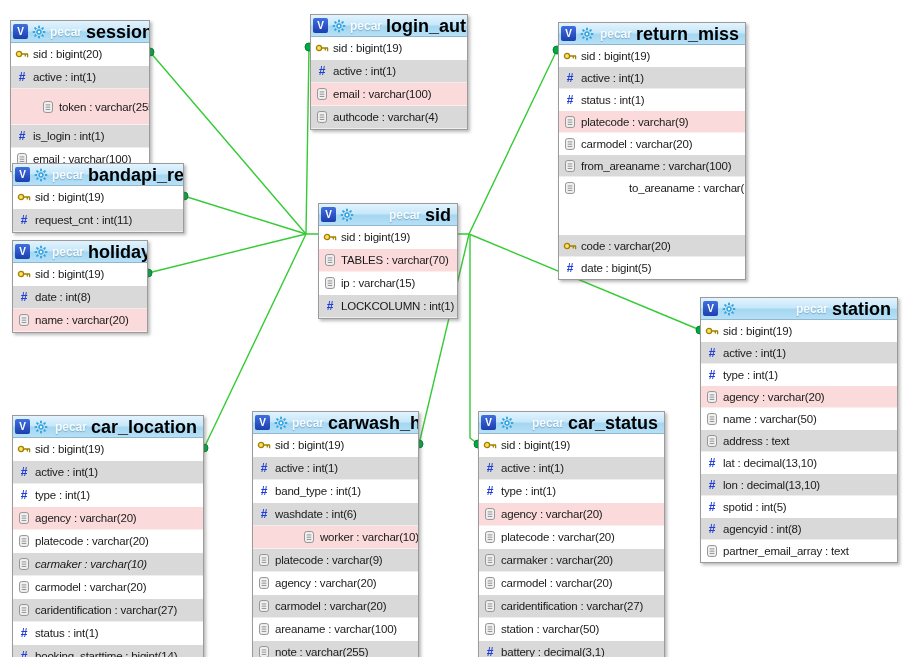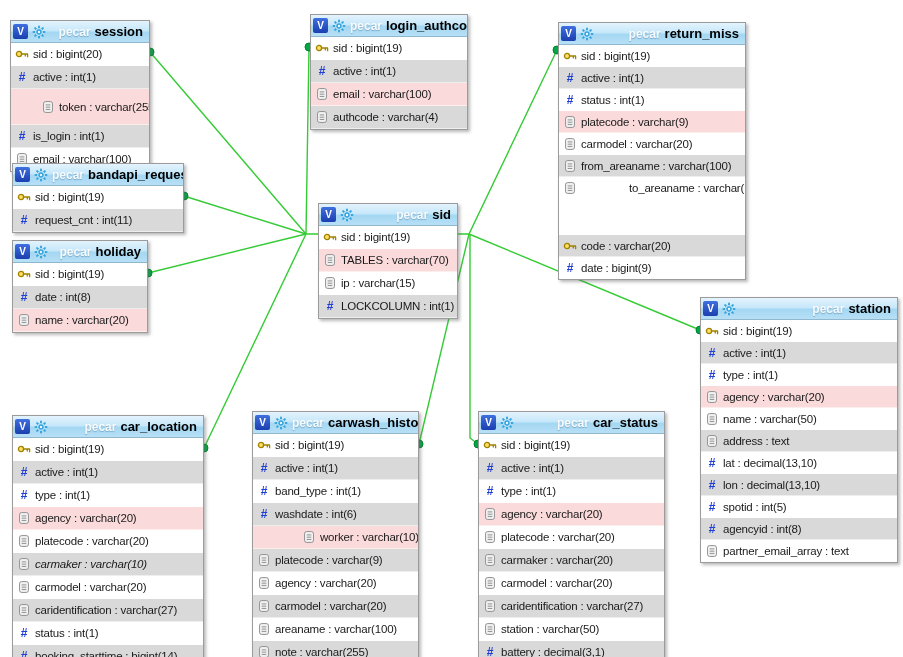--- a/index.html
+++ b/index.html
@@ -18,21 +18,21 @@
     display:flex;align-items:center;padding:0 4px 0 2px;box-sizing:border-box;
   }
   .v-badge{
     width:15px;height:15px;flex:0 0 15px;border-radius:2px;margin-right:4px;
     background:linear-gradient(#3f6fe0,#1c3fae);color:#ffffff;
     font-size:10px;font-weight:bold;text-align:center;line-height:15px;
   }
   .gear{width:14px;height:14px;flex:0 0 14px;margin-right:4px;display:inline-flex;align-items:center;}
   .schema{flex:1 1 auto;text-align:right;color:rgba(255,255,255,.92);font-weight:bold;font-size:12px;
     text-shadow:0 1px 1px rgba(60,110,150,.45);padding-right:4px;}
-  .tname{flex:0 0 auto;color:#000000;font-weight:bold;font-size:13px;padding-right:2px;}
+  .tname{flex:0 0 auto;color:#000000;font-weight:bold;font-size:18px;padding-right:2px;}
   .field-row{
     display:flex;align-items:center;white-space:nowrap;overflow:hidden;
     box-sizing:border-box;border-bottom:1px solid rgba(255,255,255,.55);
     background:#ffffff;padding-left:3px;
   }
   .field-row.bg-gray{background:#d9d9d9;}
   .field-row.bg-pink{background:#fadada;}
   .f-icon{width:16px;flex:0 0 16px;display:inline-flex;align-items:center;justify-content:center;}
   .icon-num{color:#1f3ed6;font-weight:bold;font-size:12px;line-height:12px;}
   .f-label{font-size:11.5px;letter-spacing:-0.2px;color:#1a1a1a;padding-left:3px;}
@@ -292,21 +292,21 @@
 
         </span>
         <span class="f-label">code : varchar(20)</span>
       </div>
         <div class="field-row bg-white" style="height: 22px;">
         <span class="f-icon">
 
           <span class="icon-num">#</span>
 
         </span>
-        <span class="f-label">date : bigint(9)</span>
+        <span class="f-label">date : bigint(5)</span>
       </div>
       </div>
   </div>
     <div class="table-card" style="left: 12px; top: 163px; width: 172px;">
     <div class="table-header">
       <span class="v-badge">V</span>
       <span class="gear">
         <svg width="14" height="14" viewBox="0 0 14 14">
           <g fill="#36a5de">
             <rect x="6" y="0.5" width="2" height="13" rx="1"></rect>

